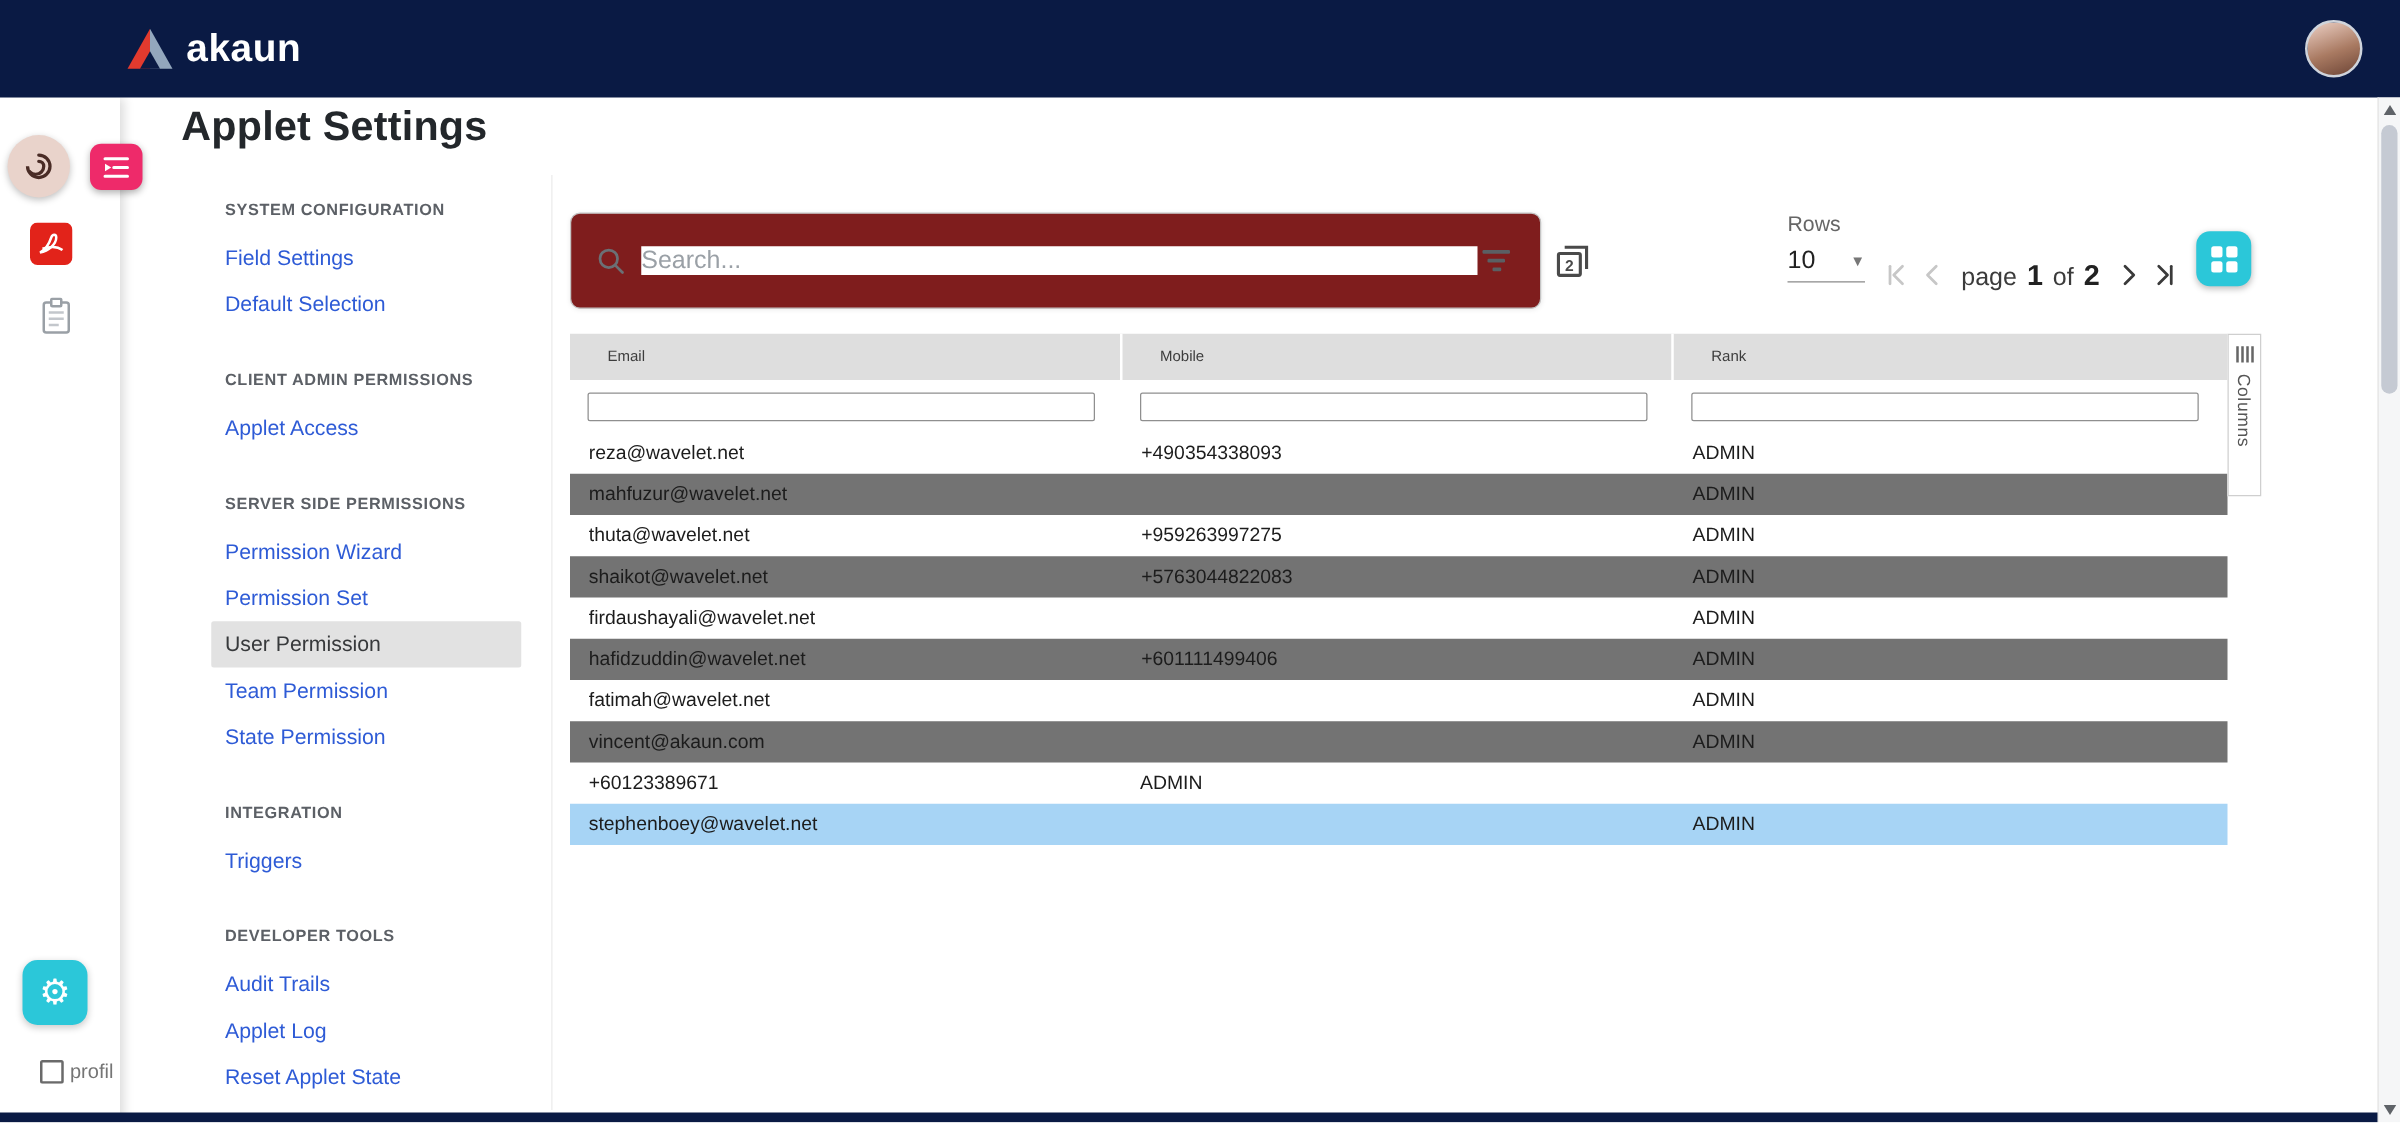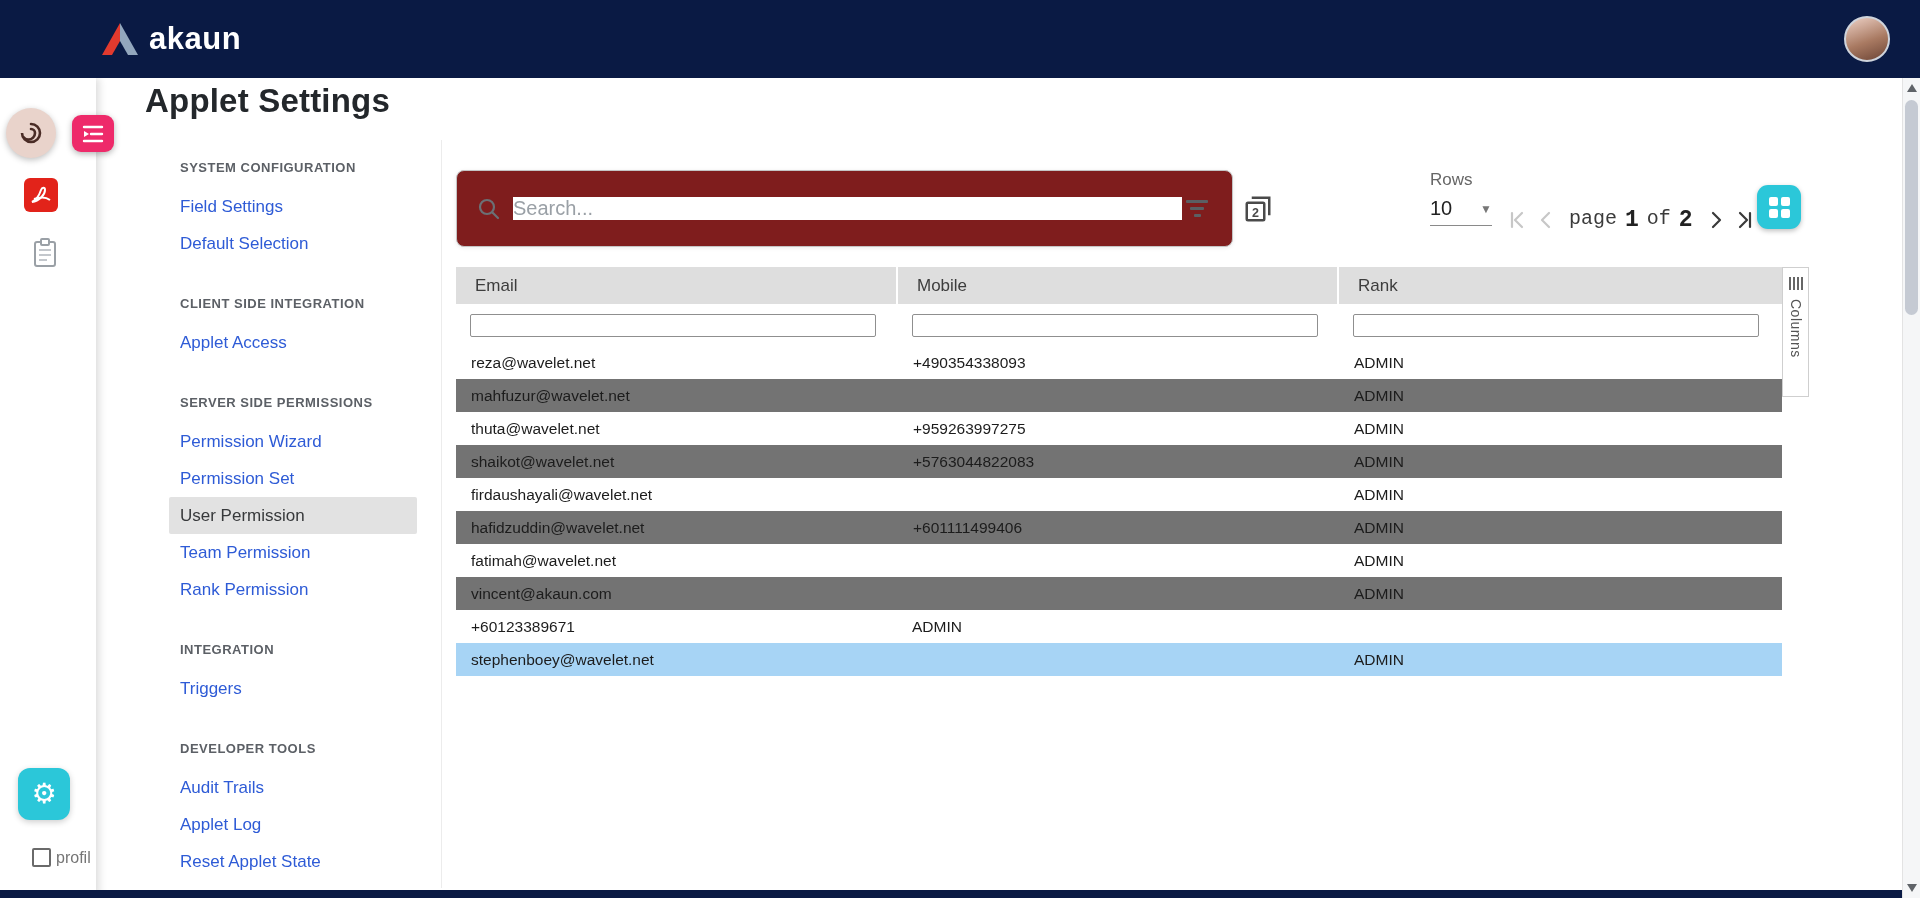--- a/index.html
+++ b/index.html
@@ -64,32 +64,32 @@
   .copy-btn { position:absolute; left:1243px; top:194px; width:30px; height:30px; cursor:pointer; z-index:4; }
 
   .rows-widget { position:absolute; left:1430px; top:170px; width:70px; z-index:4; }
   .rows-label { font-size:17px; color:#666; }
   .rows-select { margin-top:7px; display:flex; align-items:center; border-bottom:1px solid #8a8a8a; padding-bottom:5px; width:62px; cursor:pointer; }
   .rows-value { font-size:20px; color:#222; }
   .rows-caret { margin-left:auto; font-size:12px; color:#777; }
 
   .pagination { position:absolute; left:1503px; top:202px; height:36px; display:flex; align-items:center; gap:4px; z-index:4; }
   .pg-btn { width:26px; height:26px; display:flex; align-items:center; justify-content:center; cursor:pointer; }
-  .pg-text { font-size:20px; color:#3b3b3b; margin:0 6px; display:flex; align-items:flex-start; gap:8px;font-family:Liberation Mono, monospace; }
+  .pg-text { font-size:20px; color:#3b3b3b; margin:0 6px; display:flex; align-items:flex-end; gap:8px; }
   .pg-num { font-size:23px; font-weight:700; color:#222; }
 
   .grid-btn { position:absolute; left:1757px; top:185px; width:44px; height:44px; border-radius:11px; background:#2bc7d9;
               display:flex; align-items:center; justify-content:center; box-shadow:0 2px 5px rgba(0,0,0,.25); cursor:pointer; z-index:4; }
   .grid-icon { display:grid; grid-template-columns:9px 9px; grid-template-rows:9px 9px; gap:3px; }
   .grid-icon i { background:#fff; border-radius:2px; display:block; }
 
   
   .table { position:absolute; left:456px; top:267px; width:1326px; z-index:4; }
   .t-header { display:flex; background:#dedede; height:37px; }
-  .hcell { padding-left:19px; line-height:37px; font-size:17px; color:#3d3d3d; font-weight:500; border-right:2px solid #fff; cursor:pointer; }
+  .hcell { padding-left:30px; line-height:37px; font-size:12px; color:#3d3d3d; font-weight:500; border-right:2px solid #fff; cursor:pointer; }
   .c1 { width:442px; } .c2 { width:441px; } .c3 { width:399px; }
   .hcell.c3 { border-right:none; }
   .t-filters { display:flex; height:42px; align-items:center; background:#fff; }
   .fcell { padding-left:14px; }
   .fcell input { width:406px; height:23px; border:1px solid #8f8f8f; border-radius:2px; font-size:15px; padding:0 6px; font-family:"Liberation Sans",sans-serif; outline:none; }
   .trow { display:flex; height:33px; cursor:pointer; }
   .trow.alt { background:#737373; }
   .trow.selected { background:#a7d4f5; }
   .tcell { padding-left:15px; line-height:33px; font-size:15.5px; color:#1c1c1c; white-space:nowrap; overflow:hidden; }
 
@@ -169,28 +169,28 @@
       </svg>
     </div>
   </div>
 
   <h1 class="page-title">Applet Settings</h1>
 
   <nav class="side-nav">
       <div class="nav-header">SYSTEM CONFIGURATION</div>
       <div class="nav-item">Field Settings</div>
       <div class="nav-item">Default Selection</div>
-      <div class="nav-header">CLIENT SIDE INTEGRATION</div>
+      <div class="nav-header">CLIENT ADMIN PERMISSIONS</div>
       <div class="nav-item">Applet Access</div>
       <div class="nav-header">SERVER SIDE PERMISSIONS</div>
       <div class="nav-item">Permission Wizard</div>
       <div class="nav-item">Permission Set</div>
       <div class="nav-item selected">User Permission</div>
       <div class="nav-item">Team Permission</div>
-      <div class="nav-item">Rank Permission</div>
+      <div class="nav-item">State Permission</div>
       <div class="nav-header">INTEGRATION</div>
       <div class="nav-item">Triggers</div>
       <div class="nav-header">DEVELOPER TOOLS</div>
       <div class="nav-item">Audit Trails</div>
       <div class="nav-item">Applet Log</div>
       <div class="nav-item">Reset Applet State</div>
     </nav>
   <div class="nav-divider"></div>
 
   <div class="search-box">

